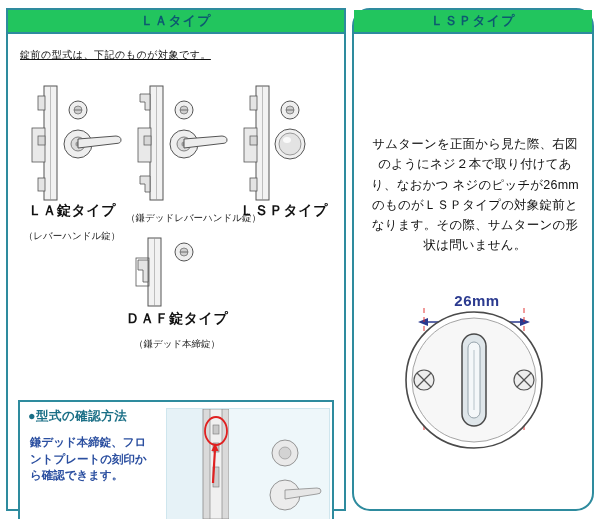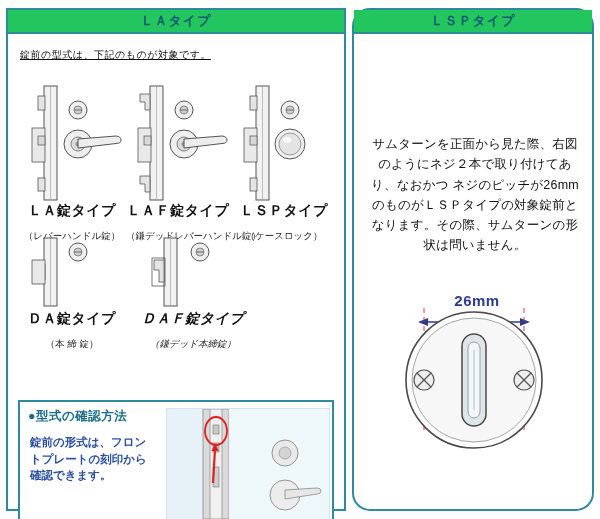--- a/index.html
+++ b/index.html
@@ -134,21 +134,20 @@
             <path d="M24 92 L14 92 L14 100 L19 100 L19 108 L24 108 Z" fill="#e4e4e4" stroke="#555" stroke-width="0.8"></path>
             <circle cx="58" cy="60" r="14" fill="#efefef" stroke="#555" stroke-width="1"></circle>
             <circle cx="58" cy="60" r="7" fill="#dcdcdc" stroke="#666" stroke-width="0.8"></circle>
             <circle cx="58" cy="60" r="2.6" fill="#9a9a9a"></circle>
             <path d="M58 55 L96 52 Q101 52.5 101 56 Q101 59.5 96 59.5 L58 64 Z" fill="#ededed" stroke="#555" stroke-width="1"></path>
             <circle cx="58" cy="26" r="9" fill="#efefef" stroke="#555" stroke-width="1"></circle>
             <circle cx="58" cy="26" r="4" fill="#cfcfcf" stroke="#666" stroke-width="0.7"></circle>
             <line x1="54" y1="26" x2="62" y2="26" stroke="#555" stroke-width="0.8"></line>
           </svg>
         </div>
-        <div class="lock-name">ＬＡＦ錠タイプ</div>
         <div class="lock-sub">（鎌デッドレバーハンドル錠）</div>
       </div>
 
       <div class="lock-item" style="left:224px;top:50px;width:104px;">
         <div class="draw">
           <svg width="104" height="118" viewBox="0 0 104 118">
             <rect x="24" y="2" width="13" height="114" fill="#f2f2f2" stroke="#555" stroke-width="1"></rect>
             <line x1="30.5" y1="2" x2="30.5" y2="116" stroke="#999" stroke-width="0.6"></line>
             <rect x="18" y="12" width="7" height="14" fill="#e4e4e4" stroke="#555" stroke-width="0.8"></rect>
             <rect x="12" y="44" width="13" height="34" fill="#e9e9e9" stroke="#555" stroke-width="0.8"></rect>
@@ -157,58 +156,42 @@
 
             <circle cx="58" cy="60" r="15" fill="#f0f0f0" stroke="#555" stroke-width="1"></circle>
             <circle cx="58" cy="60" r="11" fill="#e3e3e3" stroke="#777" stroke-width="0.7"></circle>
             <ellipse cx="55" cy="56" rx="4" ry="3" fill="#fafafa"></ellipse>
             <circle cx="58" cy="26" r="9" fill="#efefef" stroke="#555" stroke-width="1"></circle>
             <circle cx="58" cy="26" r="4" fill="#cfcfcf" stroke="#666" stroke-width="0.7"></circle>
             <line x1="54" y1="26" x2="62" y2="26" stroke="#555" stroke-width="0.8"></line>
           </svg>
         </div>
         <div class="lock-name">ＬＳＰタイプ</div>
-        <div class="lock-sub">（ケースロック）</div>
-      </div>
-
-      <div class="lock-item" style="left:12px;top:200px;width:104px;">
-        <div class="draw">
-          <svg width="104" height="76" viewBox="0 0 104 76">
-            <rect x="24" y="4" width="13" height="68" fill="#f2f2f2" stroke="#555" stroke-width="1"></rect>
-            <line x1="30.5" y1="4" x2="30.5" y2="72" stroke="#999" stroke-width="0.6"></line>
-            <rect x="18" y="30" width="7" height="16" fill="#e4e4e4" stroke="#555" stroke-width="0.8"></rect>
-            <rect x="12" y="26" width="13" height="24" fill="#e9e9e9" stroke="#555" stroke-width="0.8"></rect>
-            <circle cx="58" cy="18" r="9" fill="#efefef" stroke="#555" stroke-width="1"></circle>
-            <circle cx="58" cy="18" r="4" fill="#cfcfcf" stroke="#666" stroke-width="0.7"></circle>
-            <line x1="54" y1="18" x2="62" y2="18" stroke="#555" stroke-width="0.8"></line>
-          </svg>
-        </div>
-        <div class="lock-name">ＤＡ錠タイプ</div>
-        <div class="lock-sub">（本 締 錠）</div>
-      </div>
-
-      <div class="lock-item" style="left:130px;top:200px;width:110px;font-style:italic;">
+      </div>
+
+
+      <div class="lock-item" style="left:114px;top:200px;width:110px;">
         <div class="draw">
           <svg width="110" height="76" viewBox="0 0 110 76">
             <rect x="26" y="4" width="13" height="68" fill="#f2f2f2" stroke="#555" stroke-width="1"></rect>
             <line x1="32.5" y1="4" x2="32.5" y2="72" stroke="#999" stroke-width="0.6"></line>
             <path d="M26 26 L16 26 L16 36 L21 36 L21 48 L26 48 Z" fill="#e4e4e4" stroke="#555" stroke-width="0.8"></path>
             <rect x="14" y="24" width="13" height="28" fill="none" stroke="#555" stroke-width="0.8"></rect>
             <circle cx="62" cy="18" r="9" fill="#efefef" stroke="#555" stroke-width="1"></circle>
             <circle cx="62" cy="18" r="4" fill="#cfcfcf" stroke="#666" stroke-width="0.7"></circle>
             <line x1="58" y1="18" x2="66" y2="18" stroke="#555" stroke-width="0.8"></line>
           </svg>
         </div>
         <div class="lock-name">ＤＡＦ錠タイプ</div>
         <div class="lock-sub">（鎌デッド本締錠）</div>
       </div>
 
       <div id="confirm-box">
         <div id="confirm-title">●型式の確認方法</div>
-        <div id="confirm-text">錠前の形式は、フロントプレートの刻印から確認できます。</div>
+        <div id="confirm-text">鎌デッド本締錠、フロントプレートの刻印から確認できます。</div>
 
         <div id="confirm-photo">
           <svg width="162" height="110" viewBox="0 0 162 110">
             <rect x="0" y="0" width="162" height="110" fill="#e6f2f7"></rect>
 
             <rect x="36" y="0" width="26" height="110" fill="#dadada" stroke="#8a8a8a" stroke-width="0.8"></rect>
             <rect x="43" y="0" width="12" height="110" fill="#f0f0f0" stroke="#888" stroke-width="0.7"></rect>
             <rect x="46" y="16" width="6" height="9" fill="#c9c9c9" stroke="#777" stroke-width="0.6"></rect>
             <rect x="46" y="34" width="6" height="9" fill="#c9c9c9" stroke="#777" stroke-width="0.6"></rect>
             <rect x="46" y="58" width="6" height="20" fill="#cdcdcd" stroke="#777" stroke-width="0.6"></rect>

